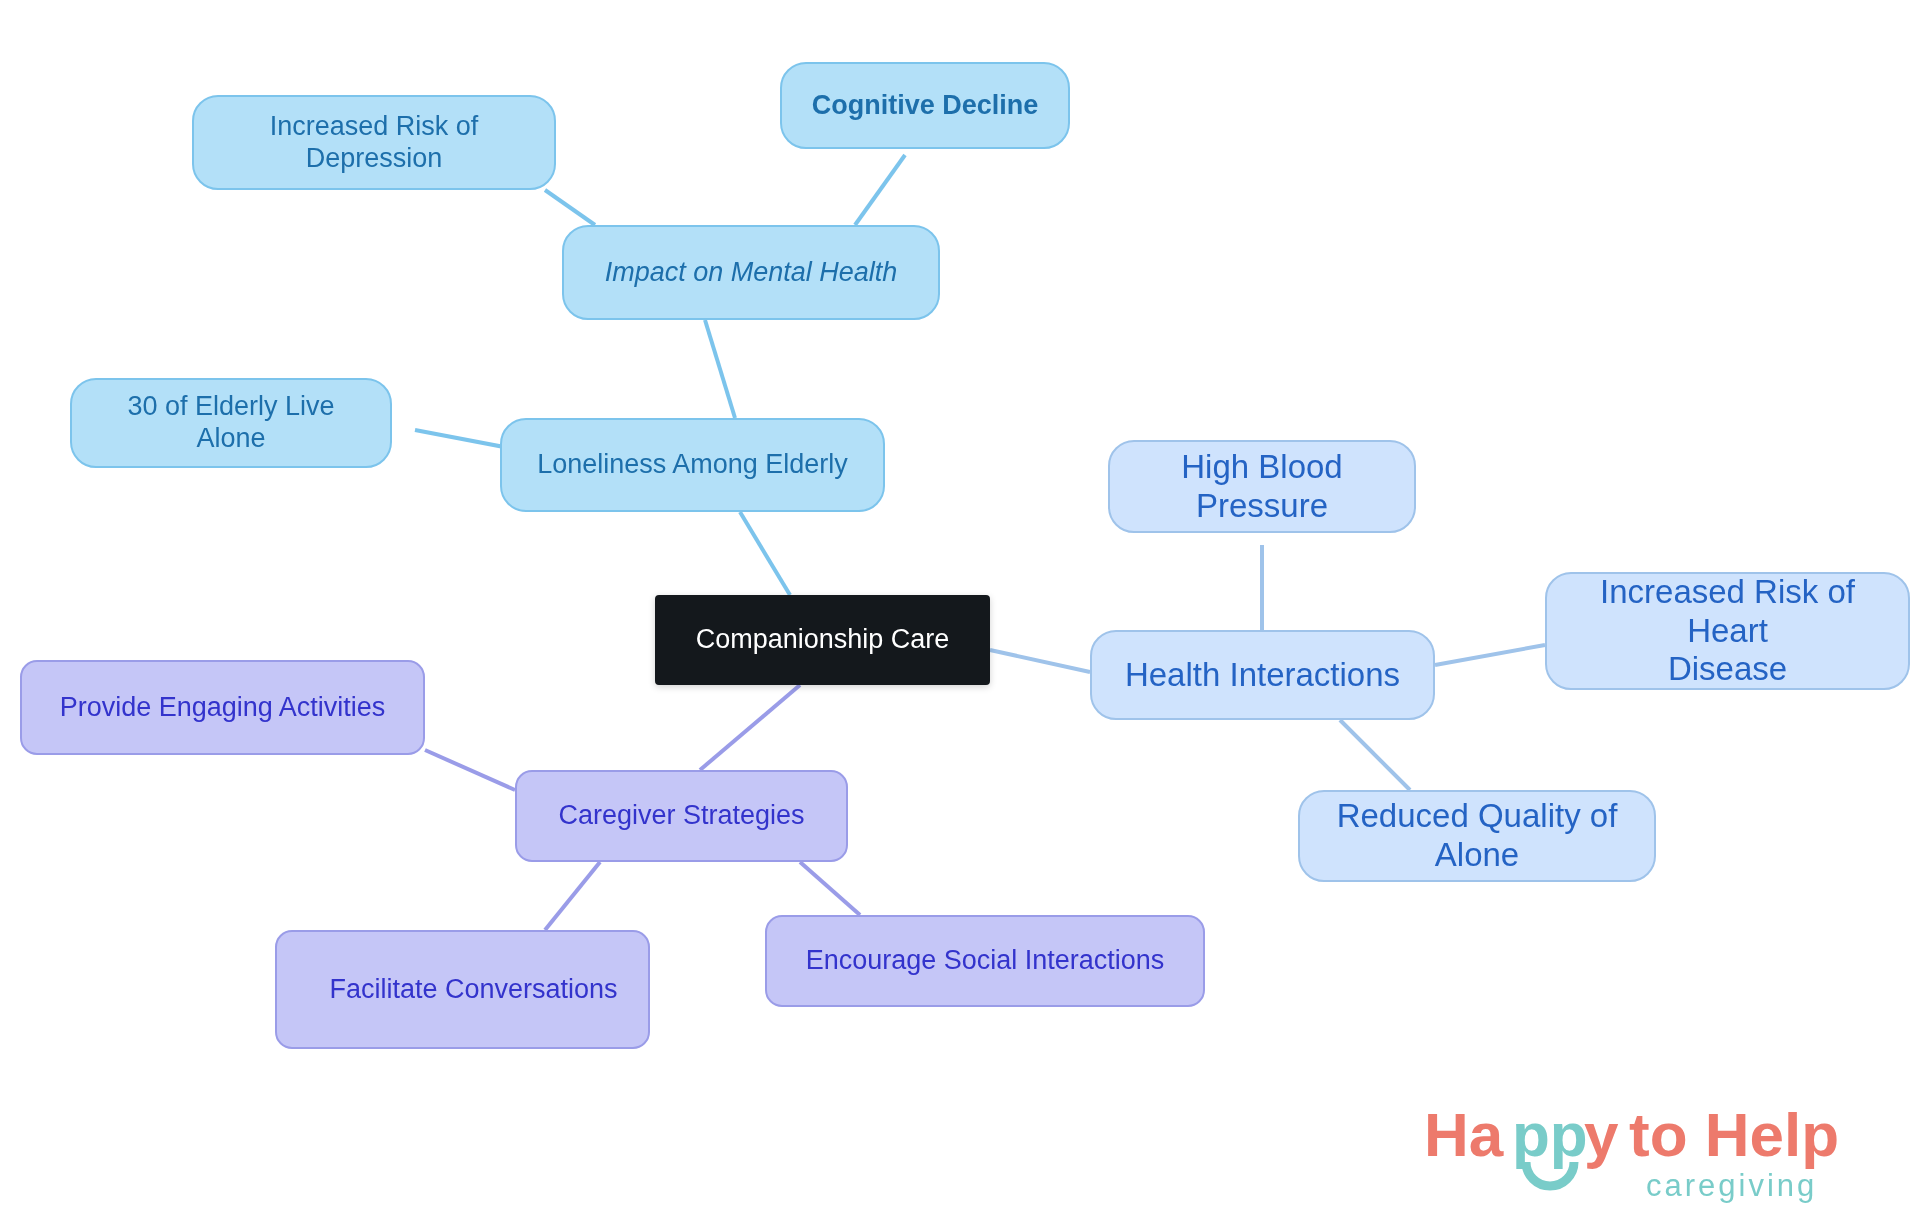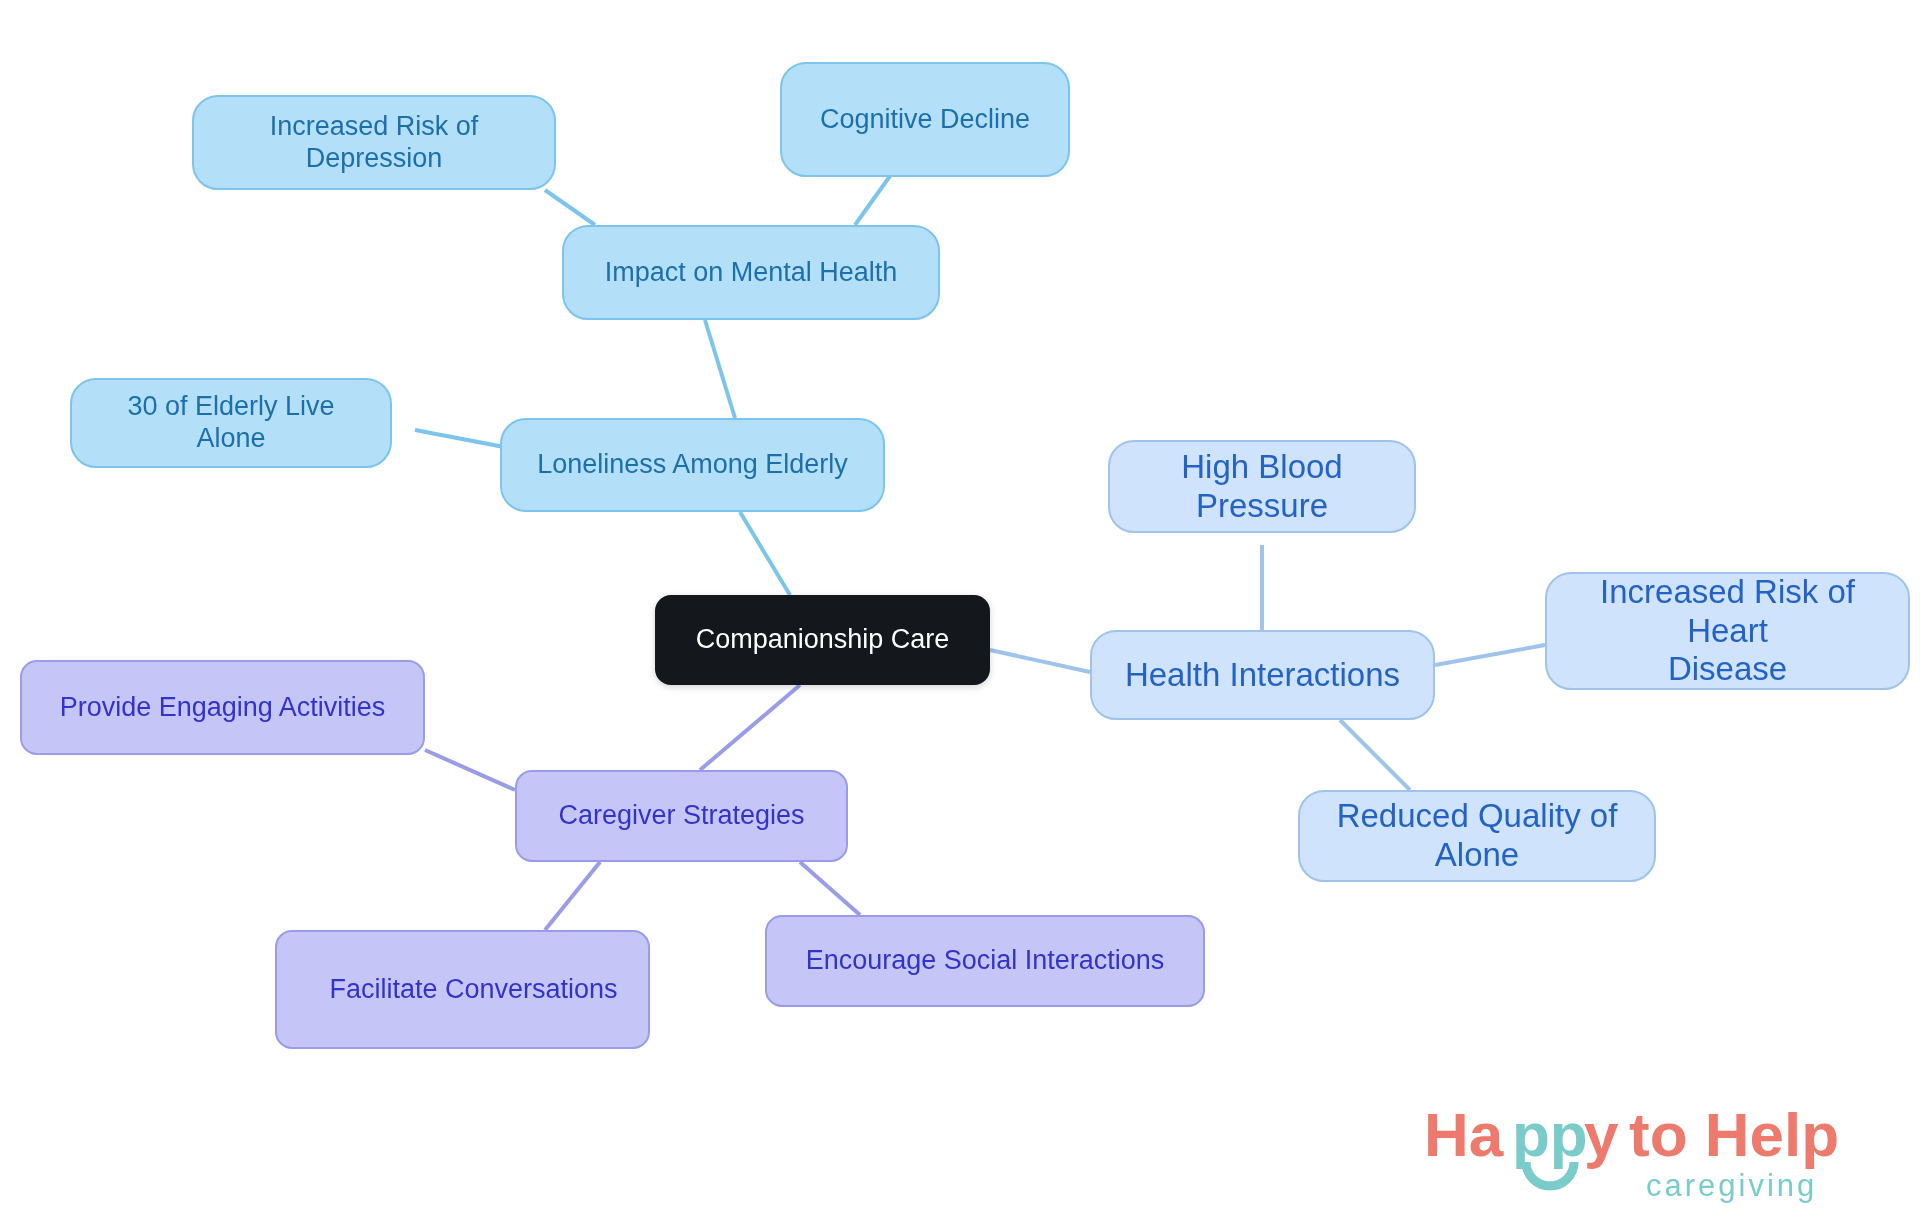--- a/index.html
+++ b/index.html
@@ -39,21 +39,21 @@
     text-align: center;
     border-radius: 26px;
     border-width: 2px;
     border-style: solid;
     z-index: 2;
     line-height: 1.18;
     padding: 4px 18px;
     white-space: pre-line;
   }
   .node.root {
-    border-radius: 16px;
+    border-radius: 4px;
     border-color: #14181c;
     background: #14181c;
     color: #ffffff;
     font-size: 27px;
     box-shadow: 0 2px 7px rgba(0,0,0,0.18);
   }
   .node.blue {
     background: #b3e0f8;
     border-color: #7cc4ec;
     color: #1d6fab;
@@ -112,23 +112,23 @@
 
     <path d="M 600 862 L 545 930" stroke="#9a9ce8" stroke-width="4" fill="none"></path>
 
     <path d="M 800 862 L 860 915" stroke="#9a9ce8" stroke-width="4" fill="none"></path>
   </svg>
 
   <div class="node root" style="left:655px; top:595px; width:335px; height:90px;">Companionship Care</div>
 
   <div class="node blue" style="left:192px; top:95px; width:364px; height:95px;">Increased Risk of Depression</div>
 
-  <div class="node blue" style="left:780px; top:62px; width:290px; height:115px;">Cognitive Decline</div>
+  <div class="node blue" style="left:780px; top:62px; width:290px; height:87px;font-weight:bold;">Cognitive Decline</div>
 
-  <div class="node blue" style="left:562px; top:225px; width:378px; height:95px;">Impact on Mental Health</div>
+  <div class="node blue" style="left:562px; top:225px; width:378px; height:95px;font-style:italic;">Impact on Mental Health</div>
 
   <div class="node blue" style="left:70px; top:378px; width:322px; height:90px;">30 of Elderly Live Alone</div>
 
   <div class="node blue" style="left:500px; top:418px; width:385px; height:94px;text-align:right;">Loneliness Among Elderly</div>
 
   <div class="node lightblue" style="left:1108px; top:440px; width:308px; height:93px;">High Blood Pressure</div>
 
   <div class="node lightblue" style="left:1090px; top:630px; width:345px; height:90px;">Health Interactions</div>
 
   <div class="node lightblue" style="left:1545px; top:572px; width:365px; height:118px;">Increased Risk of Heart

